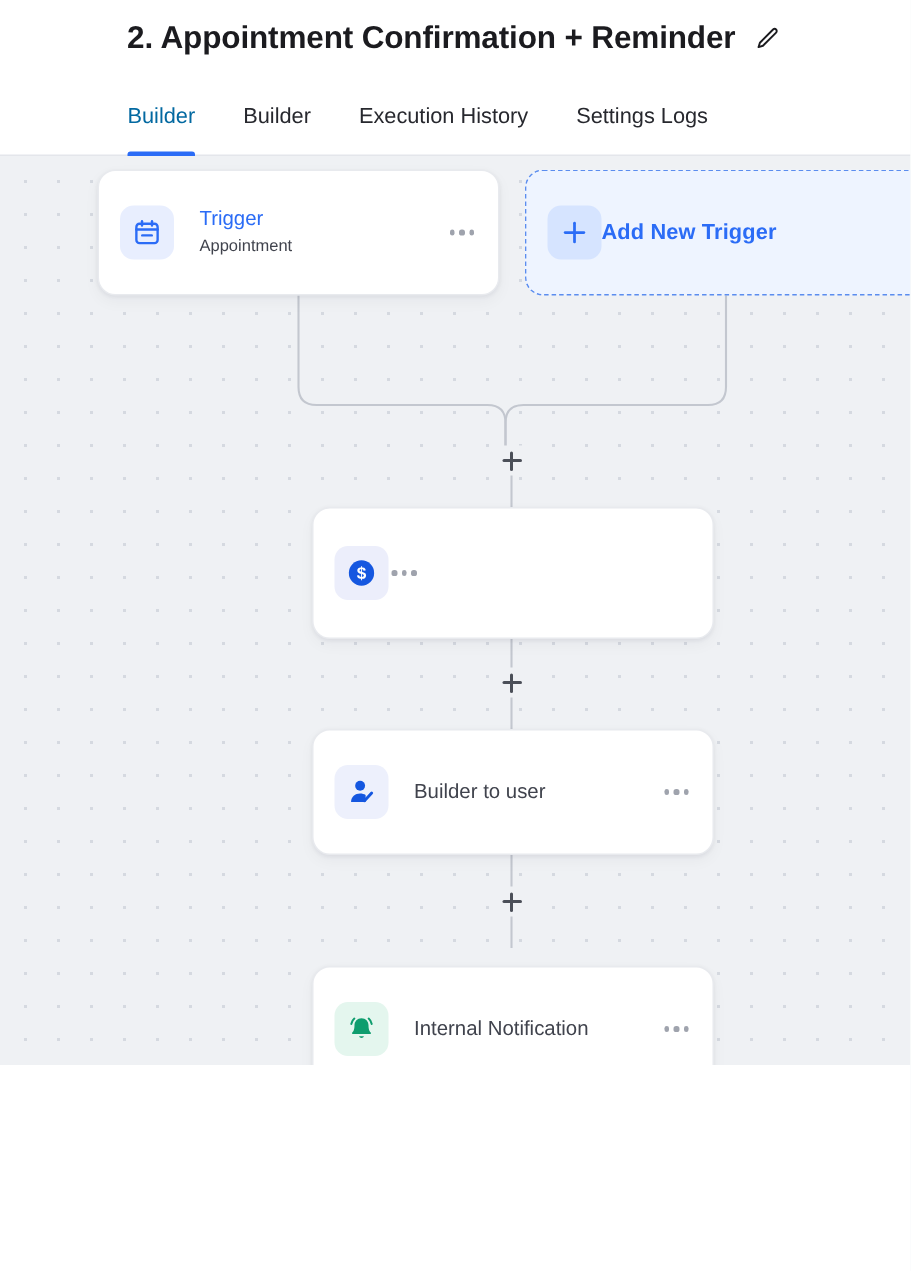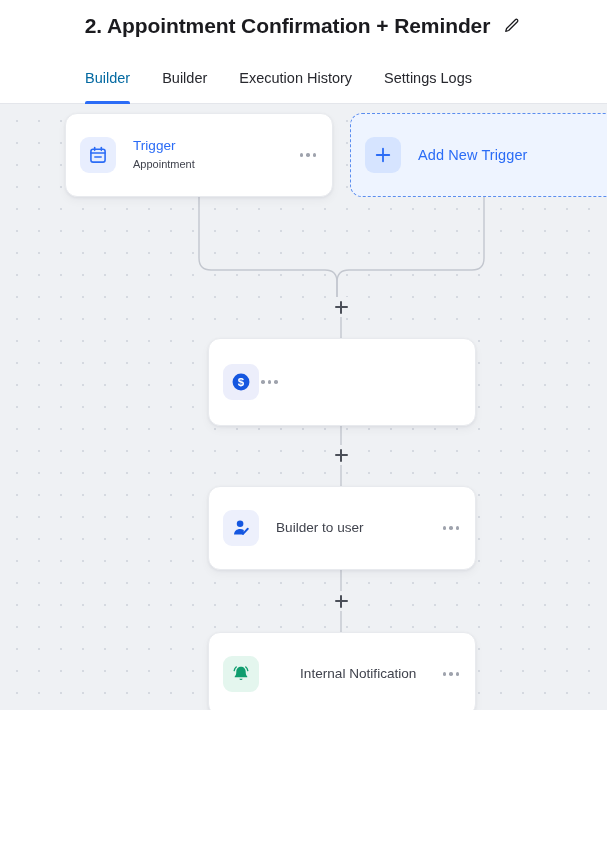--- a/index.html
+++ b/index.html
@@ -175,32 +175,31 @@
     left: 350px;
     top: 9px;
     width: 288px;
     height: 84px;
     background: #eef4ff;
     border: 1.6px dashed #5b8def;
     box-shadow: none;
   }
   #add-trigger-card .node-icon { background: #d6e4ff; }
   .add-trigger-label {
-    margin-left: 17px;
     font-size: 14.5px;
-    font-weight: 400;
+    font-weight: 700;
     color: #2b6cf6;
     letter-spacing: 0.1px;
   }
 
   
   .step { left: 208px; width: 268px; }
   #step-opportunity { top: 234px; height: 88px; }
   #step-assign      { top: 382px; height: 84px; }
-  #step-notify      { top: 528px; height: 84px; text-align: center; }
+  #step-notify      { top: 540px; height: 84px; }
   #step-wait        { top: 676px; height: 84px; }
 
   #step-opportunity .node-icon { background: #eceefb; }
   #step-assign .node-icon      { background: #edf0fc; }
   #step-notify .node-icon      { background: #e4f6ee; }
   #step-wait .node-icon        { background: #f1ecfd; }
 
   
   .plus {
     position: absolute;

